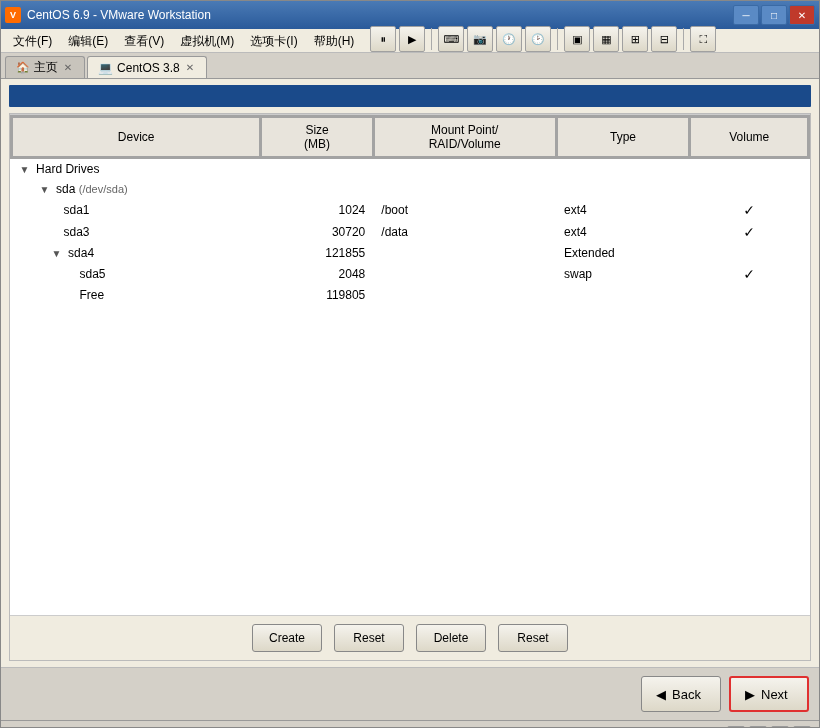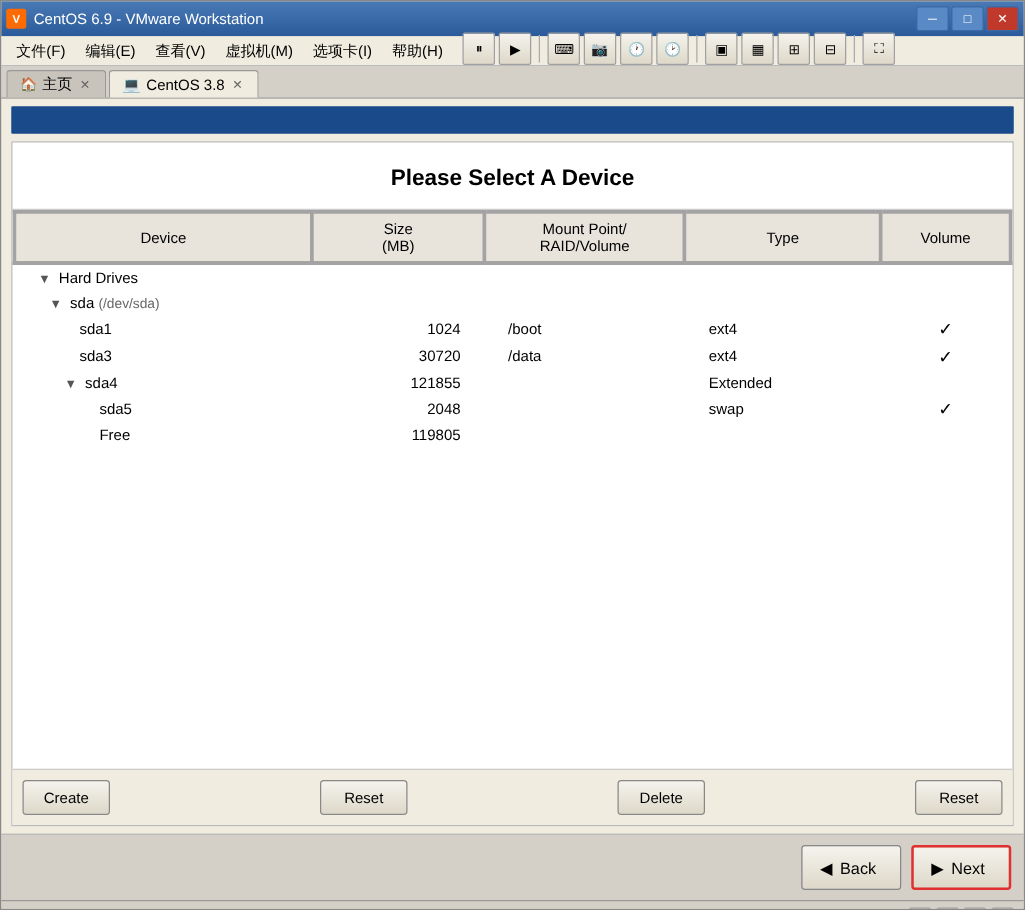--- a/index.html
+++ b/index.html
@@ -162,34 +162,34 @@
       border: 3px solid #a3a3a3;
       padding: 5px 8px;
       font-weight: normal;
       text-align: center;
       color: #000;
     }
     thead th:first-child { text-align: center; }
 
     tbody tr { background: white; }
     tbody td {
-      padding: 3px 19px;
+      padding: 3px 8px;
       color: #000;
     }
     .td-size { text-align: right; }
     .td-format { text-align: center; }
 
     .indent-1 { padding-left: 20px; }
 
     .checkmark { font-size: 14px; }
 
     
     .action-row {
       display: flex;
-      justify-content: space-between;
+      justify-content: center;
       padding: 8px 8px;
       gap: 12px;
       border-top: 1px solid #ccc;
       background: #f0ece0;
     }
 
     .action-btn {
       height: 28px;
       min-width: 70px;
       background: linear-gradient(to bottom, #f5f3ed, #ddd8c8);
@@ -302,21 +302,20 @@
     <span>CentOS 3.8</span>
     <span class="tab-close">✕</span>
   </div>
 </div>
 
 <div class="main-area">
 
   <div class="blue-bar"></div>
 
   <div class="content-box">
-    <div class="page-title">Please Select A Device</div>
 
     <div class="table-container">
       <table>
         <thead>
           <tr>
             <th>Device</th>
             <th>Size<br>(MB)</th>
             <th>Mount Point/<br>RAID/Volume</th>
             <th>Type</th>
             <th>Volume</th>

